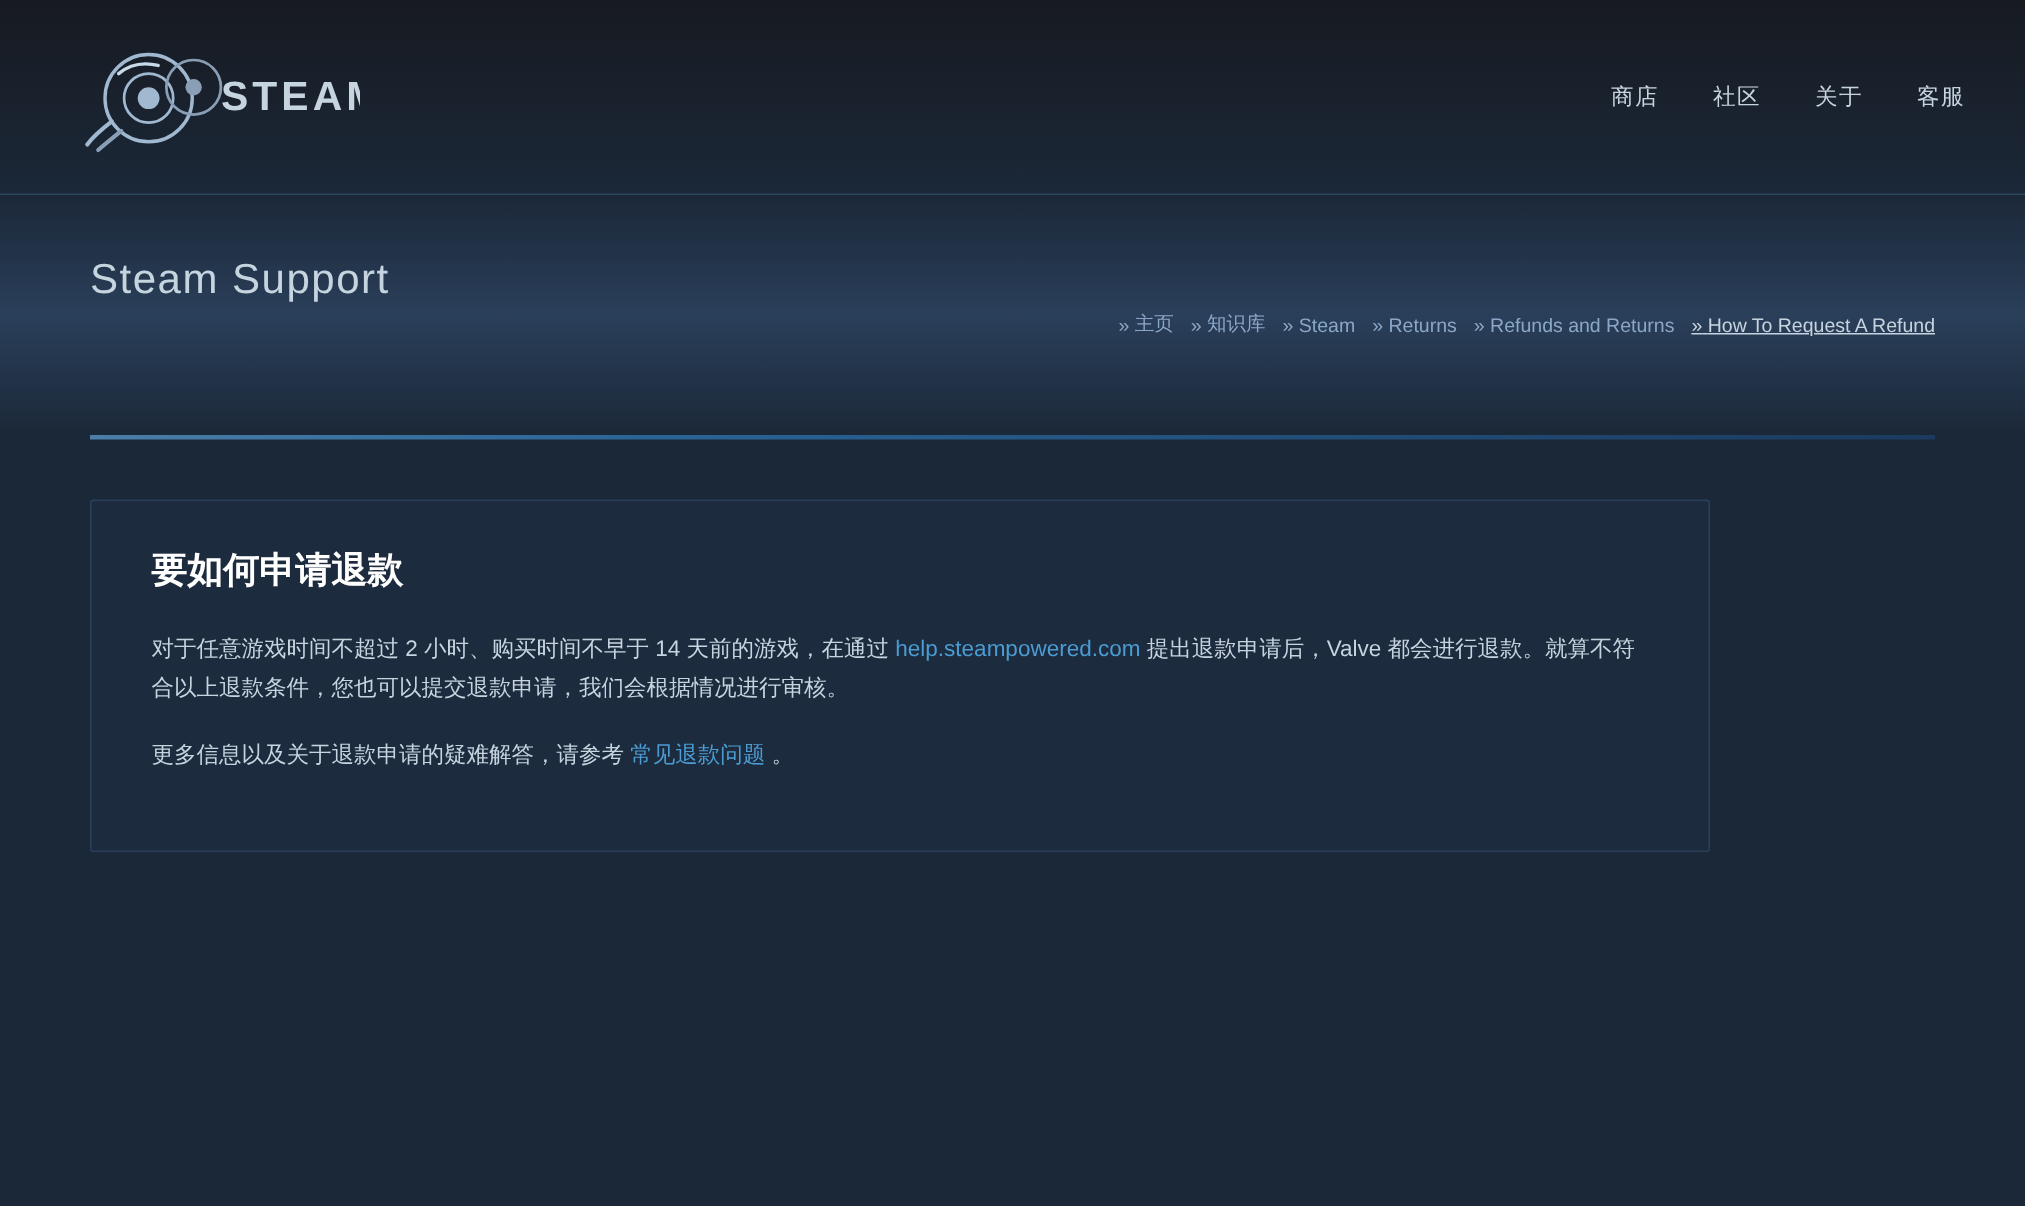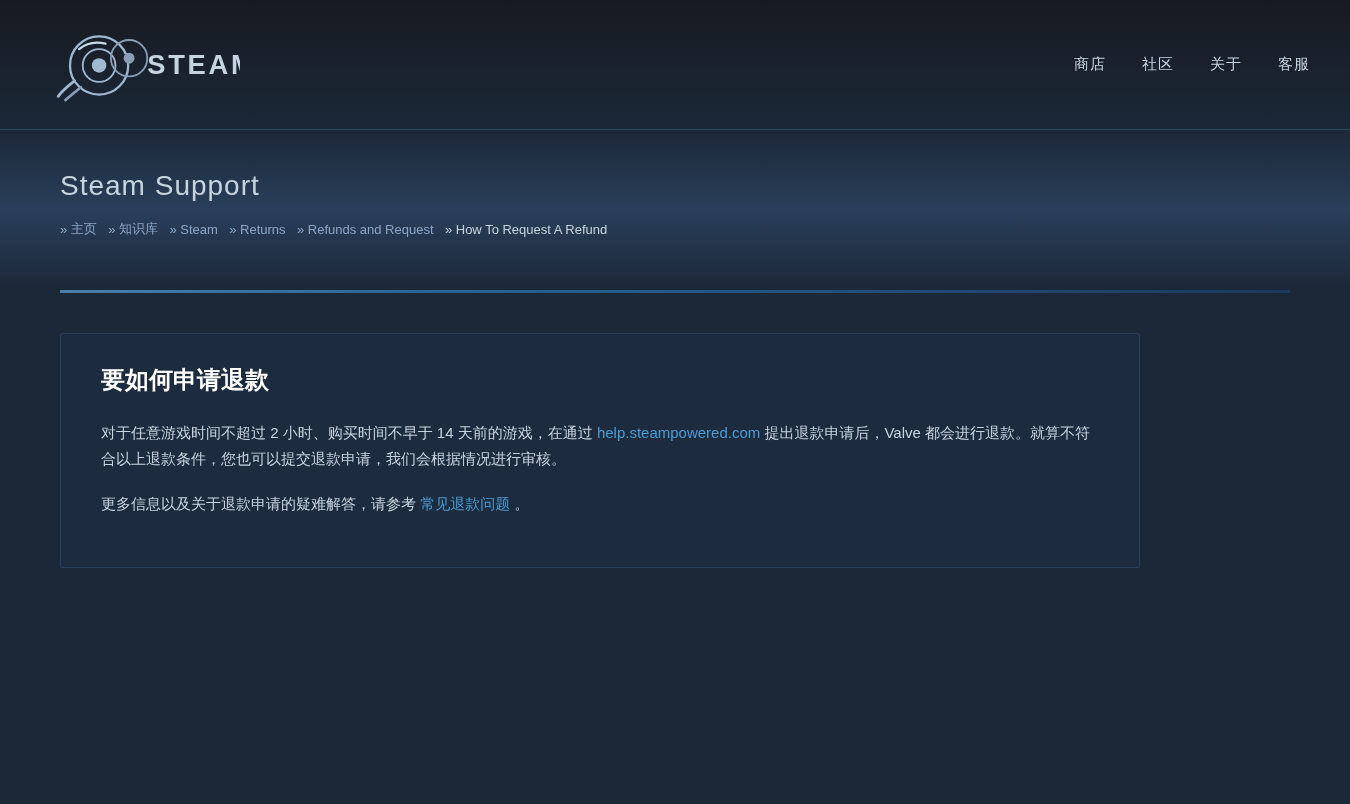--- a/index.html
+++ b/index.html
@@ -48,22 +48,22 @@
       letter-spacing: 1px;
       cursor: pointer;
     }
 
     
     .page-banner {
       background: linear-gradient(180deg, #1b2838 0%, #2a3f5a 50%, #1b2838 100%);
       padding: 40px 60px 20px 60px;
       min-height: 160px;
       display: flex;
-      flex-direction: column;
-      justify-content: flex-start;
+      flex-direction: row;
+      justify-content: space-between;
     }
 
     .page-title {
       color: #c6d4df;
       font-size: 28px;
       font-weight: normal;
       letter-spacing: 1px;
       margin-bottom: 18px;
     }
 
@@ -88,20 +88,21 @@
 
     .breadcrumb-separator {
       color: #8ba7c7;
       margin: 0 4px;
       font-size: 12px;
     }
 
     .breadcrumb-current {
       color: #c6d4df;
       font-size: 13px;
+      text-decoration: underline;
     }
 
     
     .divider {
       height: 3px;
       background: linear-gradient(90deg, #4b7ea8 0%, #2a6496 30%, #1b3a5e 100%);
       margin: 0 60px;
     }
 
     
@@ -199,21 +200,21 @@
       <span>»</span>&nbsp;<span>Steam</span>
     </a>
     <span class="breadcrumb-separator">&nbsp;</span>
 
     <a class="breadcrumb-item">
       <span>»</span>&nbsp;<span>Returns</span>
     </a>
     <span class="breadcrumb-separator">&nbsp;</span>
 
     <a class="breadcrumb-item">
-      <span>»</span>&nbsp;<span>Refunds and Request</span>
+      <span>»</span>&nbsp;<span>Refunds and Returns</span>
     </a>
     <span class="breadcrumb-separator">&nbsp;</span>
 
     <span class="breadcrumb-current">
       <span>»</span>&nbsp;<span>How To Request A Refund</span>
     </span>
   </nav>
 </div>
 
 <div class="divider"></div>

